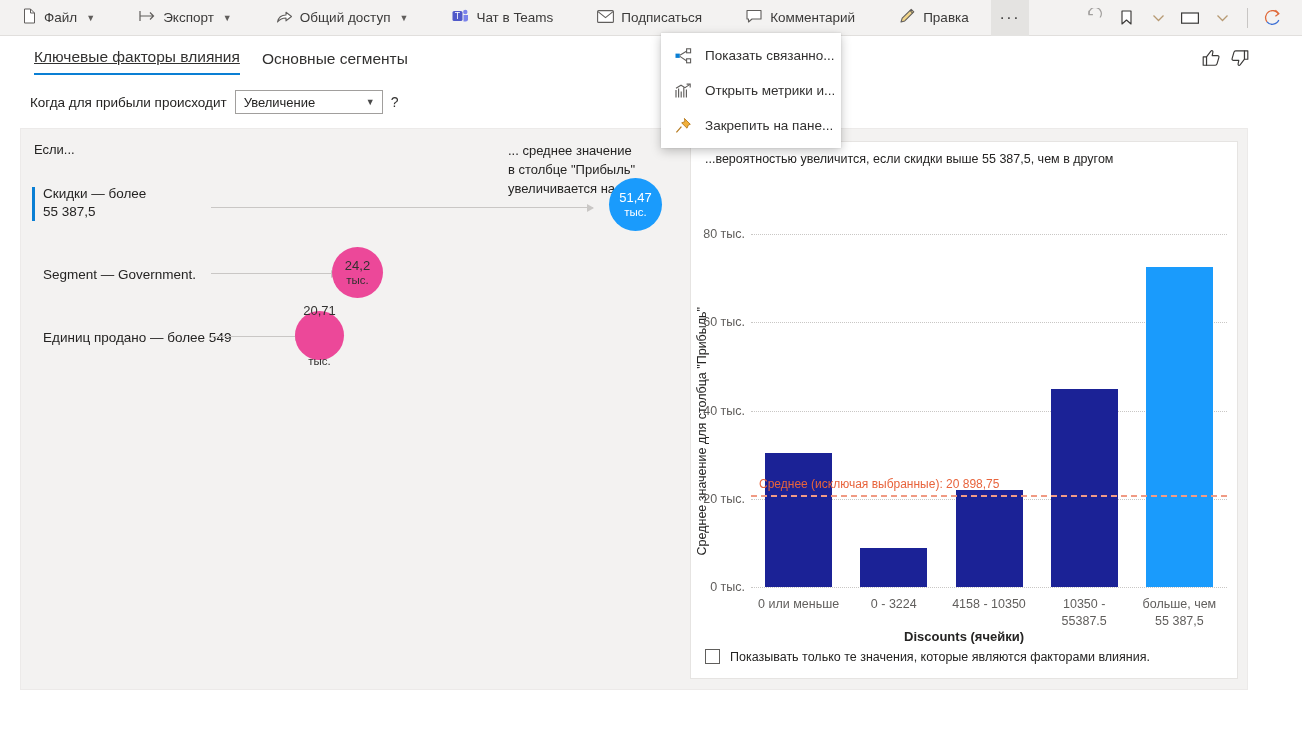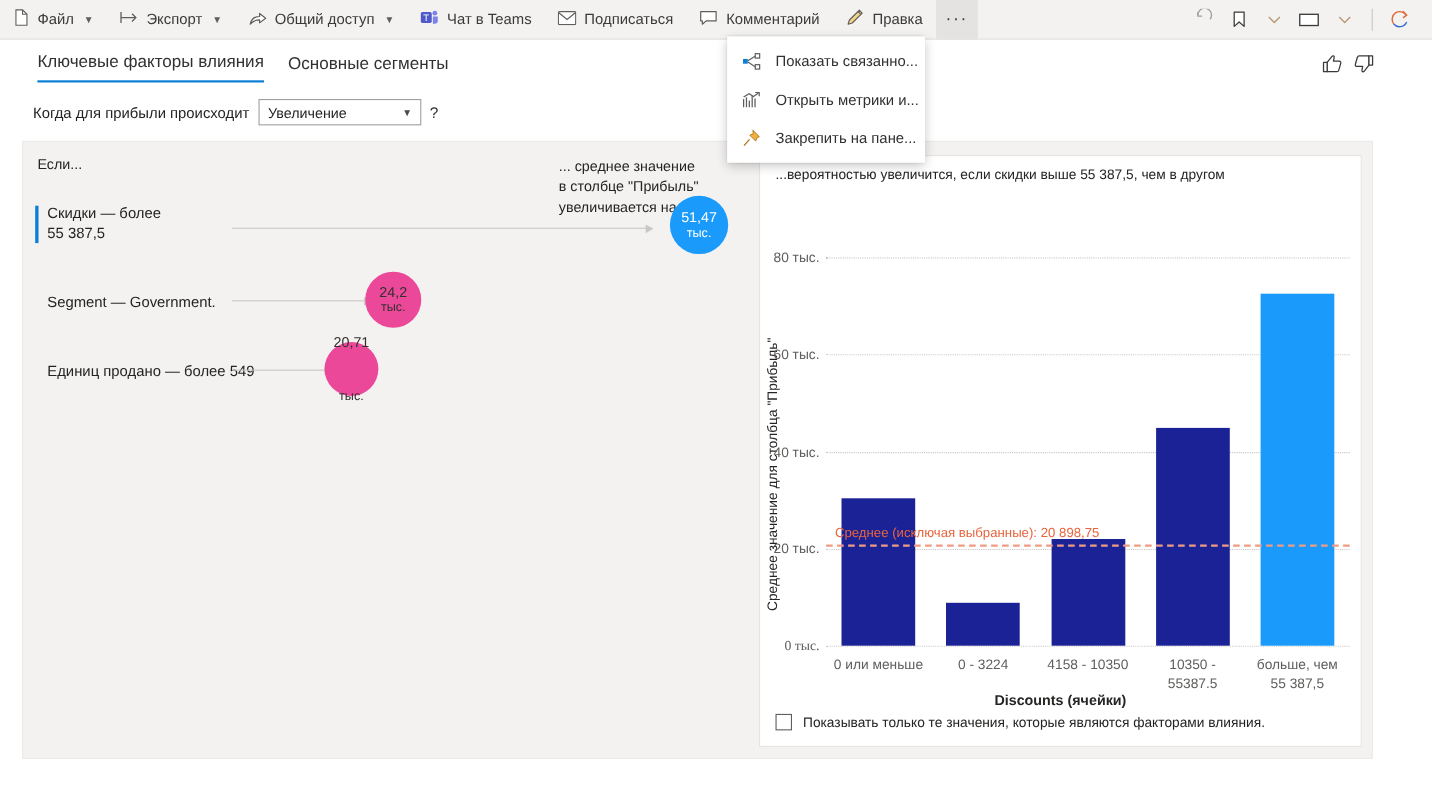--- a/index.html
+++ b/index.html
@@ -15,21 +15,21 @@
   
   .toolbar {
     position: absolute; left: 0; top: 0;
     width: 1302px; height: 36px;
     background: #f3f2f1;
     border-bottom: 1px solid #e1dfdd;
     display: flex; align-items: center;
   }
   .tb-item {
     display: flex; align-items: center; gap: 7px;
-    height: 24px; padding: 0 12px;
+    height: 24px; padding: 0 22px;
     font-size: 13.5px; color: #323130;
     cursor: pointer; white-space: nowrap;
   }
   .tb-item .lbl { font-size: 13.5px; color: #3b3a39; }
   .tb-chev { font-size: 9px; color: #605e5c; margin-left: 2px; }
   .tb-ellipsis {
     width: 38px; height: 36px;
     display: flex; align-items: center; justify-content: center;
     background: #e4e3e1; cursor: pointer;
     font-size: 16px; letter-spacing: 1.5px; color: #3b3a39;
@@ -60,21 +60,21 @@
 
   
   .tabs {
     position: absolute; left: 34px; top: 48px;
     display: flex; align-items: flex-end; gap: 22px;
   }
   .tab {
     font-size: 15.5px; color: #323130;
     padding-bottom: 7px; cursor: pointer;
   }
-  .tab.active { border-bottom: 2.5px solid #0a7fd4; }
+  .tab.active { border-bottom: 2.5px solid #0a7fd4; text-decoration: underline; }
 
   .fb-icons {
     position: absolute; right: 52px; top: 49px;
     display: flex; gap: 9px; align-items: center;
   }
   .fb-icons svg { cursor: pointer; }
 
   
   .qrow {
     position: absolute; left: 30px; top: 90px;
@@ -409,21 +409,21 @@
       </div>
     </div>
 
     <div class="chartcard">
       <div class="chart-title">...вероятностью увеличится, если скидки выше 55 387,5, чем в другом</div>
 
       <div class="plot">
         <div class="yaxis-title">Среднее значение для столбца "Прибыль"</div>
         <div id="chart-layer" style="position:absolute;inset:0;">
             <div class="gridline" style="left: 60px; top: 400px; width: 476px;"></div>
-            <div class="ytick" style="top: 400px; left: 0px; width: 54px; font-family: Liberation Serif, serif;">0 тыс.</div>
+            <div class="ytick" style="top: 400px; left: 0px; width: 54px;">0 тыс.</div>
             <div class="gridline" style="left: 60px; top: 311.818px; width: 476px;"></div>
             <div class="ytick" style="top: 311.818px; left: 0px; width: 54px;">20 тыс.</div>
             <div class="gridline" style="left: 60px; top: 223.636px; width: 476px;"></div>
             <div class="ytick" style="top: 223.636px; left: 0px; width: 54px;">40 тыс.</div>
             <div class="gridline" style="left: 60px; top: 135.455px; width: 476px;"></div>
             <div class="ytick" style="top: 135.455px; left: 0px; width: 54px;">60 тыс.</div>
             <div class="gridline" style="left: 60px; top: 47.2727px; width: 476px;"></div>
             <div class="ytick" style="top: 47.2727px; left: 0px; width: 54px;">80 тыс.</div>
             <div class="bar dark" style="background: rgb(27, 34, 150); left: 74.1px; top: 265.523px; width: 67px; height: 134.477px;"></div>
             <div class="xtick" style="left: 60px; width: 95.2px; top: 409px; white-space: pre-line;">0 или меньше</div>

